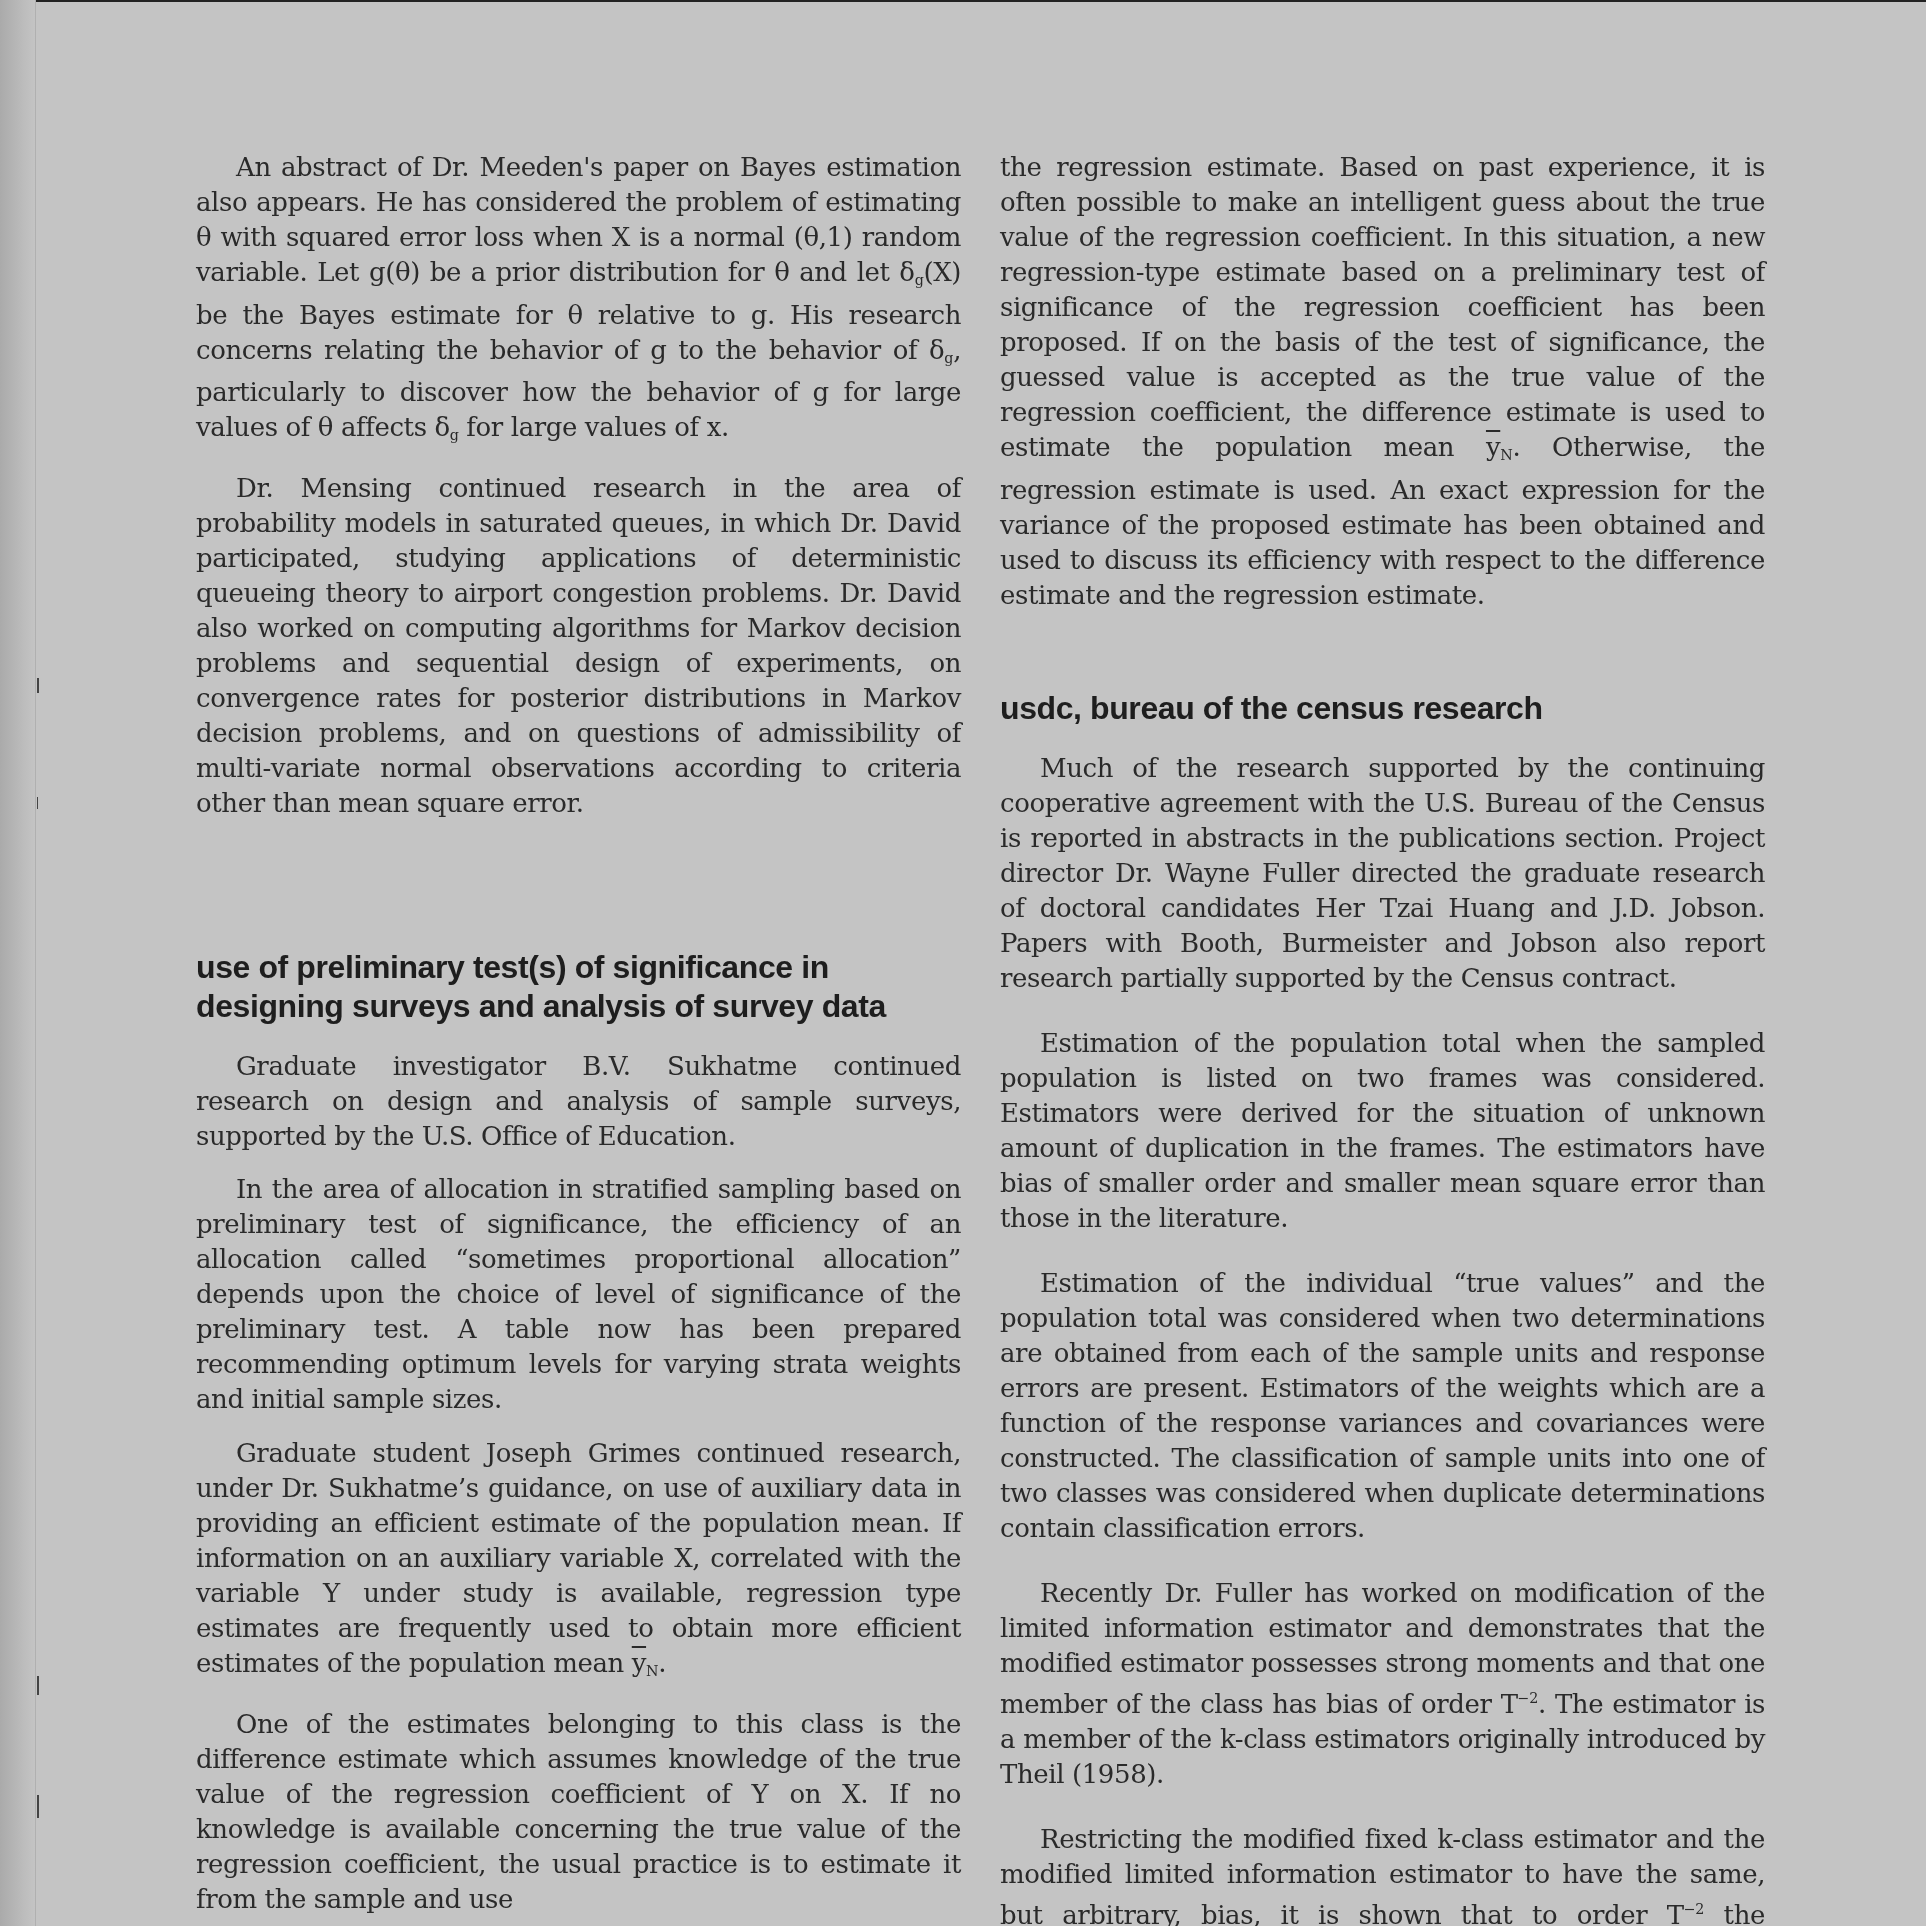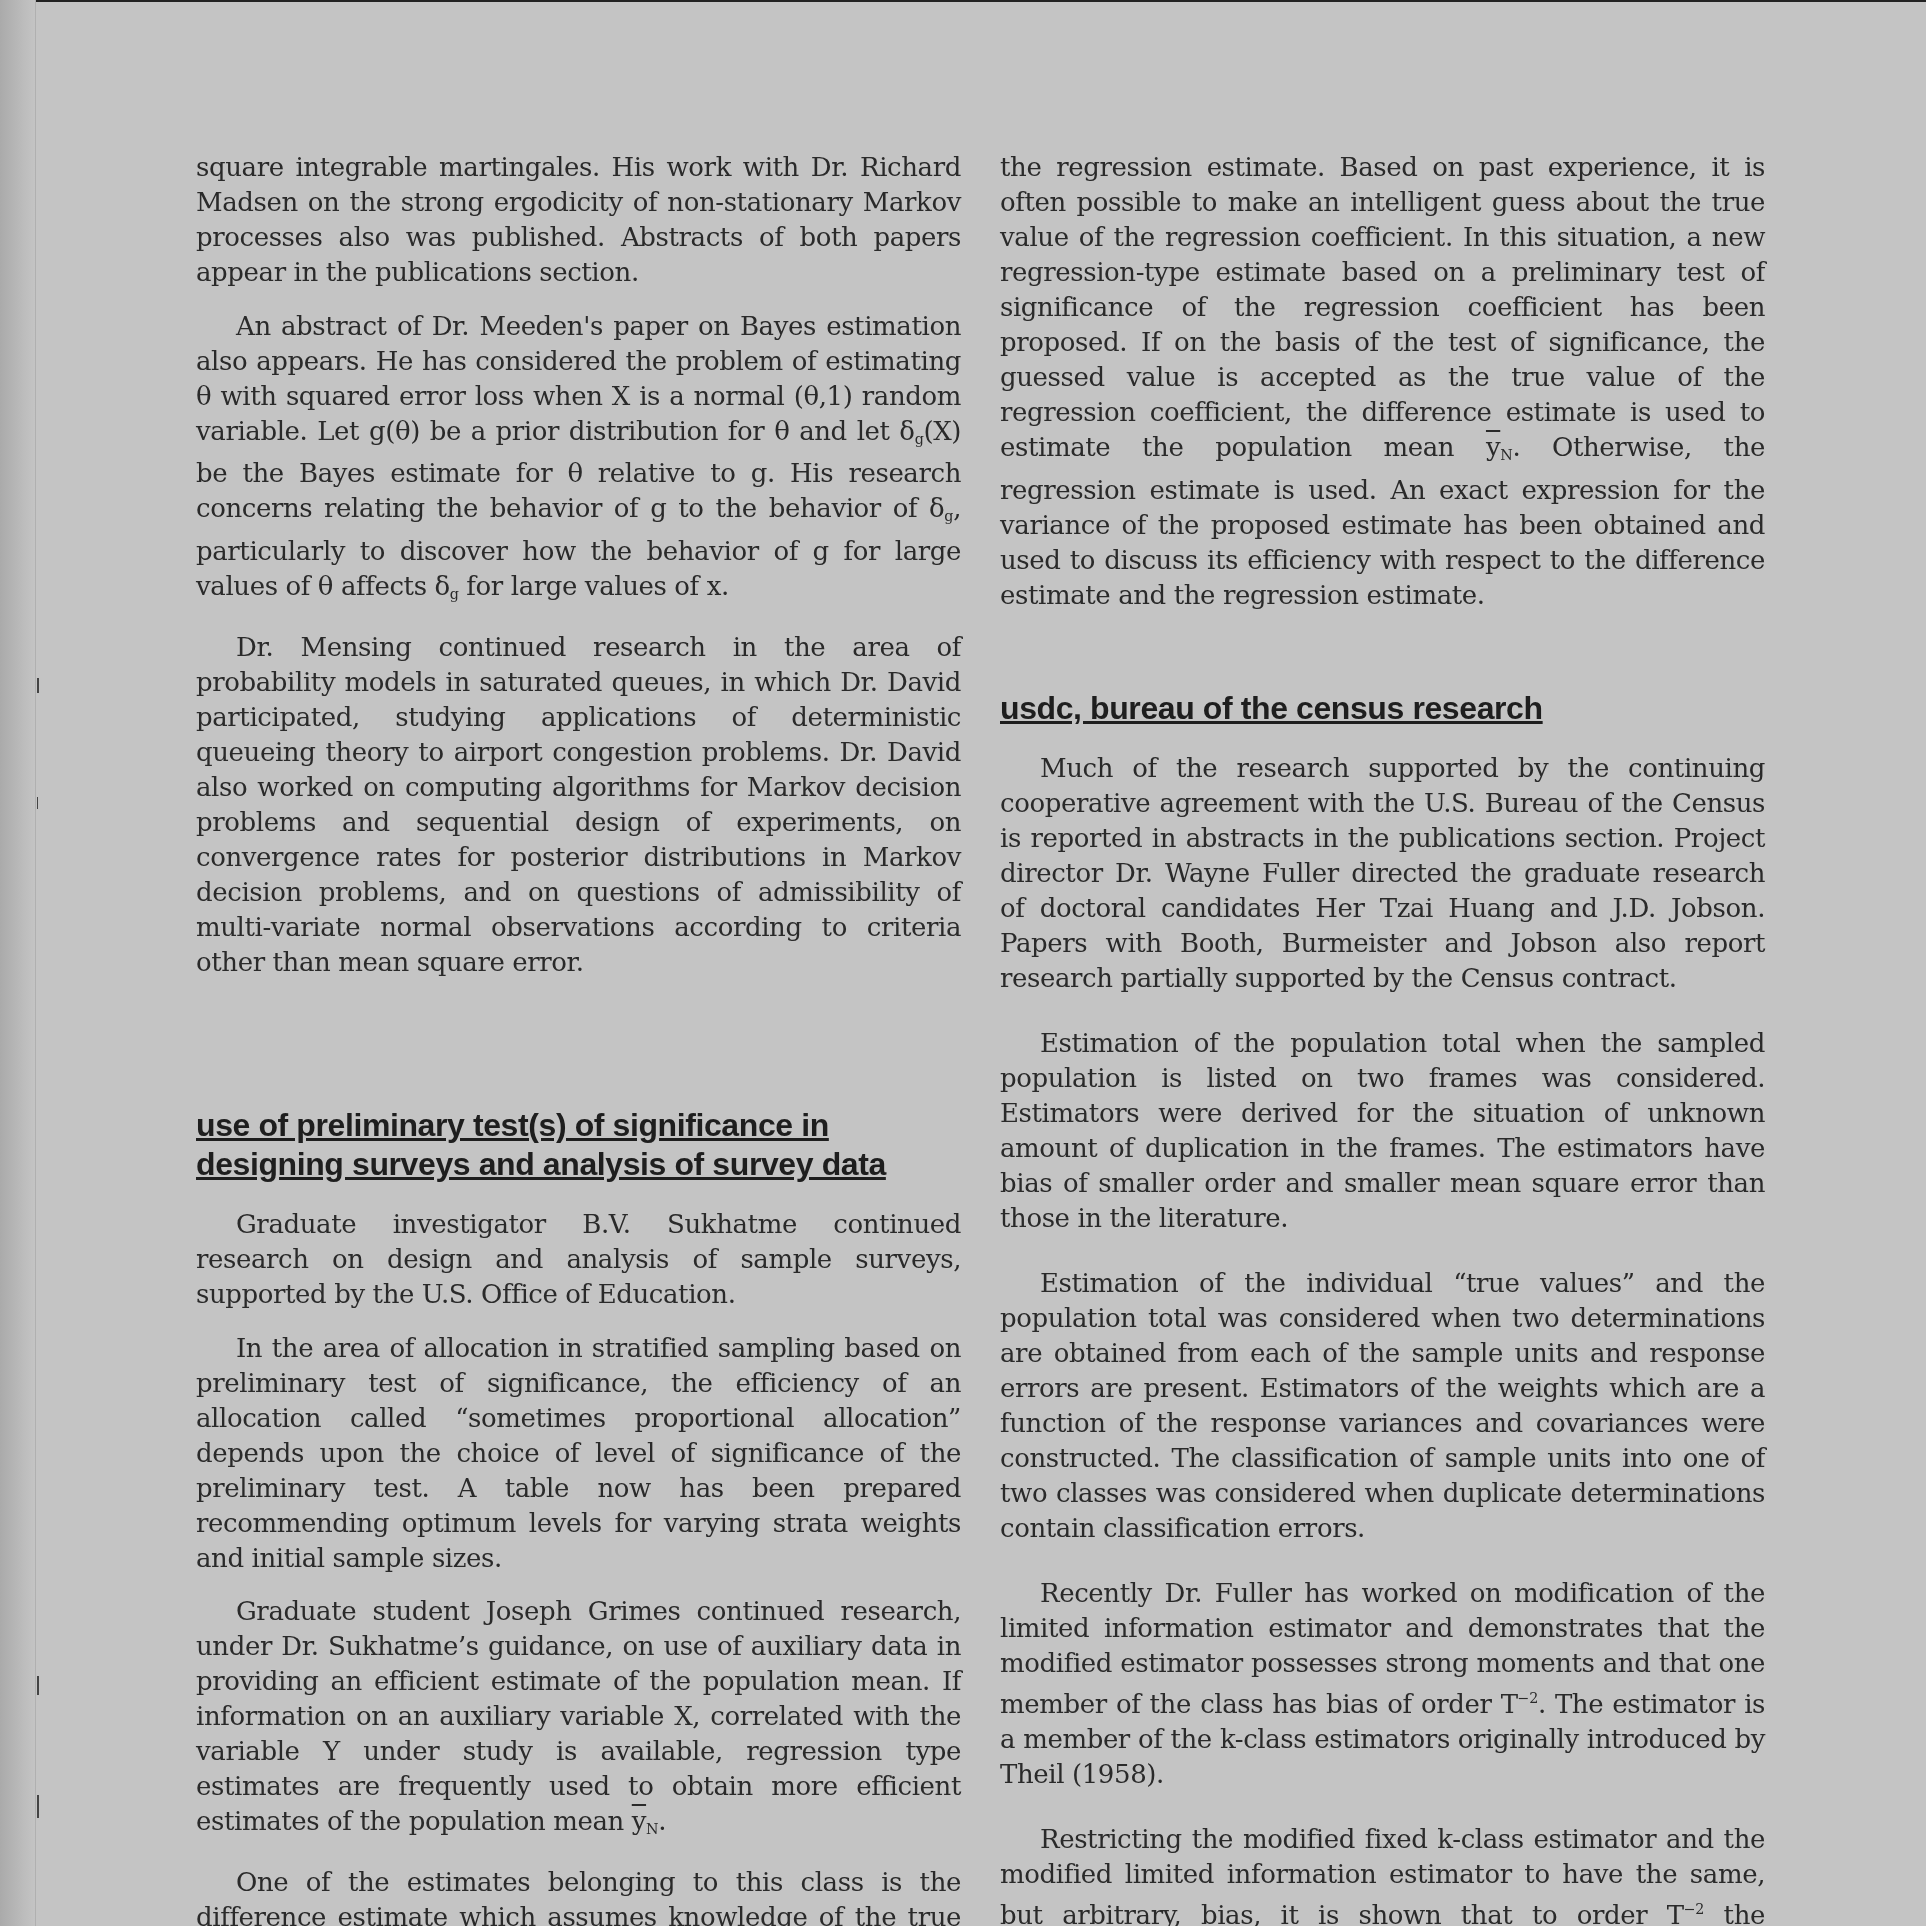--- a/index.html
+++ b/index.html
@@ -60,21 +60,20 @@
     .para.noindent { text-indent: 0; }
     .heading {
       font-family: "Liberation Sans", "DejaVu Sans", sans-serif;
       font-weight: bold;
       font-size: 32px;
       line-height: 39px;
       color: #1e1e1e;
       text-align: left;
       letter-spacing: -0.4px;
       margin: 0 0 23px 0;
-      text-decoration: underline;
     }
     .spacer-left-heading { height: 108px; }
     .spacer-right-heading { height: 58px; }
     .spacer-right-para { height: 11.6px; }
     .sub { font-size: 0.55em; vertical-align: -0.25em; }
     .sup { font-size: 0.55em; vertical-align: 0.7em; }
     .overline { text-decoration: overline; }
     .mark {
       position: absolute;
       width: 2.3px;
@@ -87,21 +86,20 @@
 <div class="page">
   <div class="top-edge"></div>
   <div class="gutter"></div>
 
   <div class="mark" style="left:37px; top:678px; height:15.4px;"></div>
   <div class="mark" style="left:37px; top:797px; height:11.6px; width:1.2px;"></div>
   <div class="mark" style="left:37px; top:1676px; height:19px;"></div>
   <div class="mark" style="left:37px; top:1795px; height:23px; width:1.5px;"></div>
 
   <div class="column col-left">
-    <p class="para noindent">square integrable martingales. His work with Dr. Richard Madsen on the strong ergodicity of non-stationary Markov processes also was published. Abstracts of both papers appear in the publications section.</p>
 
     <p class="para">
       <span>An abstract of Dr. Meeden's paper on Bayes estimation also appears. He has considered the problem of estimating θ with squared error loss when X is a normal (θ,1) random variable. Let g(θ) be a prior distribution for θ and let δ</span><span class="sub">g</span><span>(X) be the Bayes estimate for θ relative to g. His research concerns relating the behavior of g to the behavior of δ</span><span class="sub">g</span><span>, particularly to discover how the behavior of g for large values of θ affects δ</span><span class="sub">g</span><span> for large values of x.</span>
     </p>
 
     <p class="para">Dr. Mensing continued research in the area of probability models in saturated queues, in which Dr. David participated, studying applications of deterministic queueing theory to airport congestion problems. Dr. David also worked on computing algorithms for Markov decision problems and sequential design of experiments, on convergence rates for posterior distributions in Markov decision problems, and on questions of admissibility of multi-variate normal observations according to criteria other than mean square error.</p>
 
     <div class="spacer-left-heading"></div>
 
     <h2 class="heading">use of preliminary test(s) of significance in designing surveys and analysis of survey data</h2>

